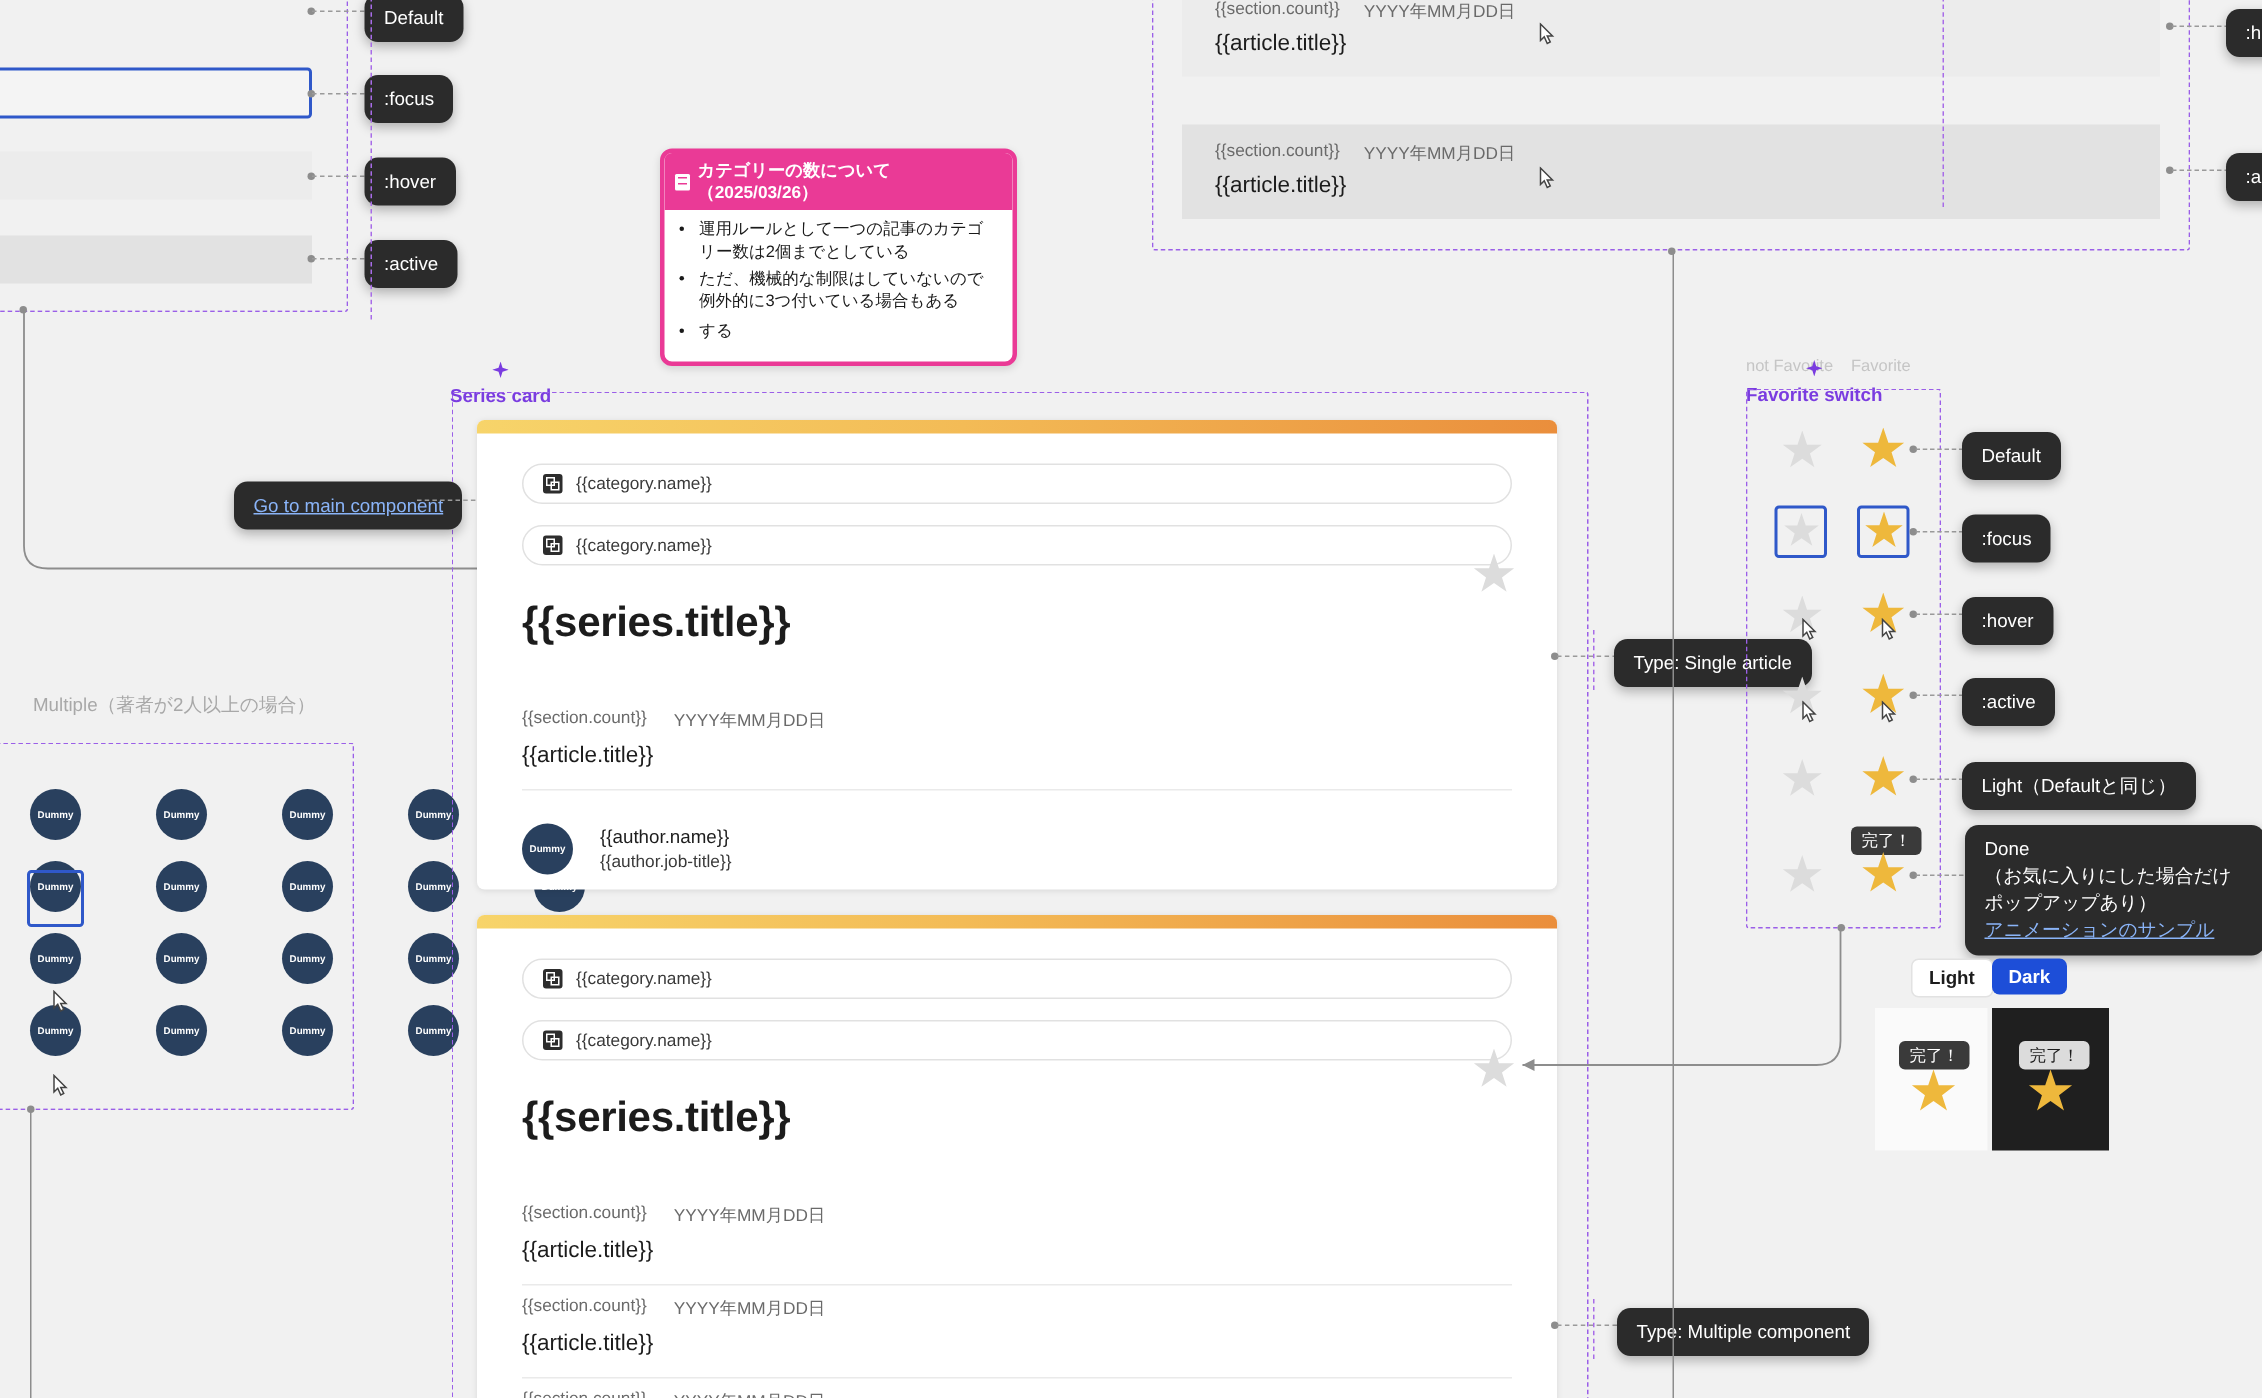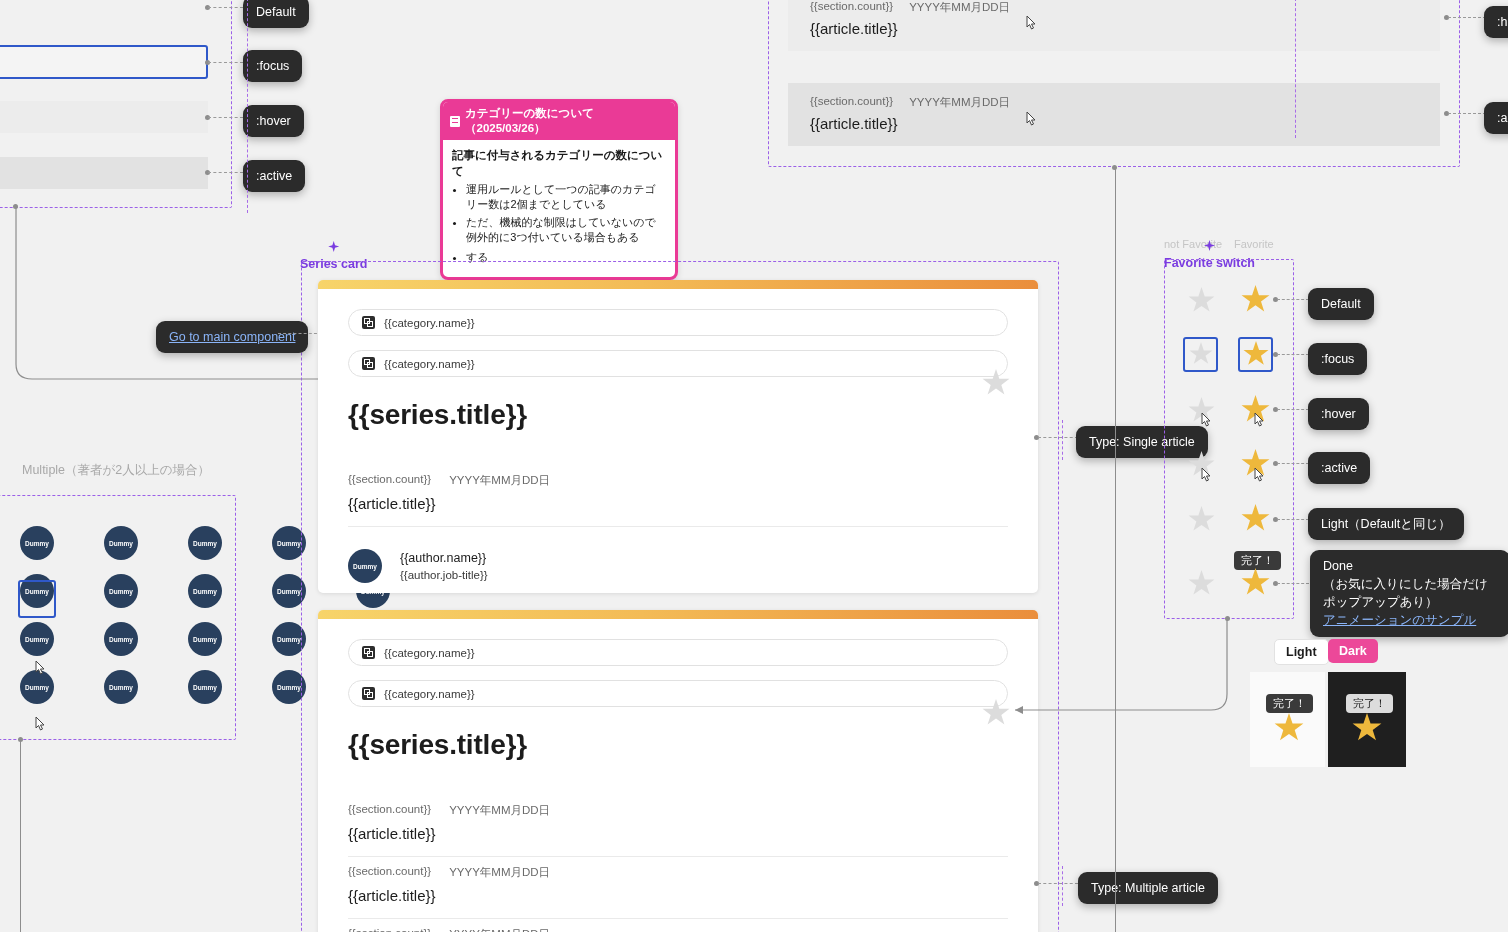--- a/index.html
+++ b/index.html
@@ -233,21 +233,21 @@
   .done-badge.light { background: #3a3a3a; color: #fff; }
   .done-badge.dark  { background: #dcdcdc; color: #1c1c1c; }
 
   .mode-tag {
     position: absolute;
     font-size: 12.5px; font-weight: 700;
     border-radius: 5px;
     padding: 5px 11px;
   }
   .mode-tag.light { background: #fff; color: #1c1c1c; border: 1px solid #e2e2e2; margin-left: 24px; }
-  .mode-tag.dark  { background: #ec4899; color: #fff; }
+  .mode-tag.dark  { background: #1d4ed8; color: #fff; }
 
   .swatch { position: absolute; }
   .swatch.light { background: #fafafa; }
   .swatch.dark  { background: #1f1f1f; }
 </style>
 </head>
 <body>
 
 <div id="canvas">
 
@@ -320,21 +320,20 @@
 
   <div class="dot" style="left:18px; top:737px;"></div>
   <div class="vline-gray" style="left:20px; top:740px; height:192px;"></div>
 
   <div class="sticky" style="left:440px; top:99px;">
     <div class="sticky-head">
       <span class="docicon"></span>
       <span>カテゴリーの数について（2025/03/26）</span>
     </div>
     <div class="sticky-body">
-      <h4>記事に付与されるカテゴリーの数について</h4>
       <ul>
         <li>運用ルールとして一つの記事のカテゴリー数は2個までとしている</li>
         <li>ただ、機械的な制限はしていないので例外的に3つ付いている場合もある</li>
       </ul>
       <ul>
         <li>する</li>
       </ul>
     </div>
   </div>
 
@@ -430,21 +429,21 @@
       <span class="star star-gray card-star" style="width:28px; height:28px;"></span>
     </div>
   </div>
 
   <div class="dot" style="left:1034px; top:435px;"></div>
   <div class="dotline" style="left:1038px; top:437px; width:40px;"></div>
   <div class="chip" style="left:1076px; top:426px;">Type: Single article</div>
 
   <div class="dot" style="left:1034px; top:881px;"></div>
   <div class="dotline" style="left:1038px; top:883px; width:40px;"></div>
-  <div class="chip" style="left:1078px; top:872px;">Type: Multiple article</div>
+  <div class="chip" style="left:1078px; top:872px;">Type: Multiple component</div>
 
   <div class="frame" style="left:768px; top:-90px; width:692px; height:257px;"></div>
 
   <div class="list-row" style="left:788px; top:-12px; width:652px; background:#ececec;">
     <div class="meta">
       <span>{{section.count}}</span>
       <span>YYYY年MM月DD日</span>
     </div>
     <div class="title">{{article.title}}</div>
   </div>

